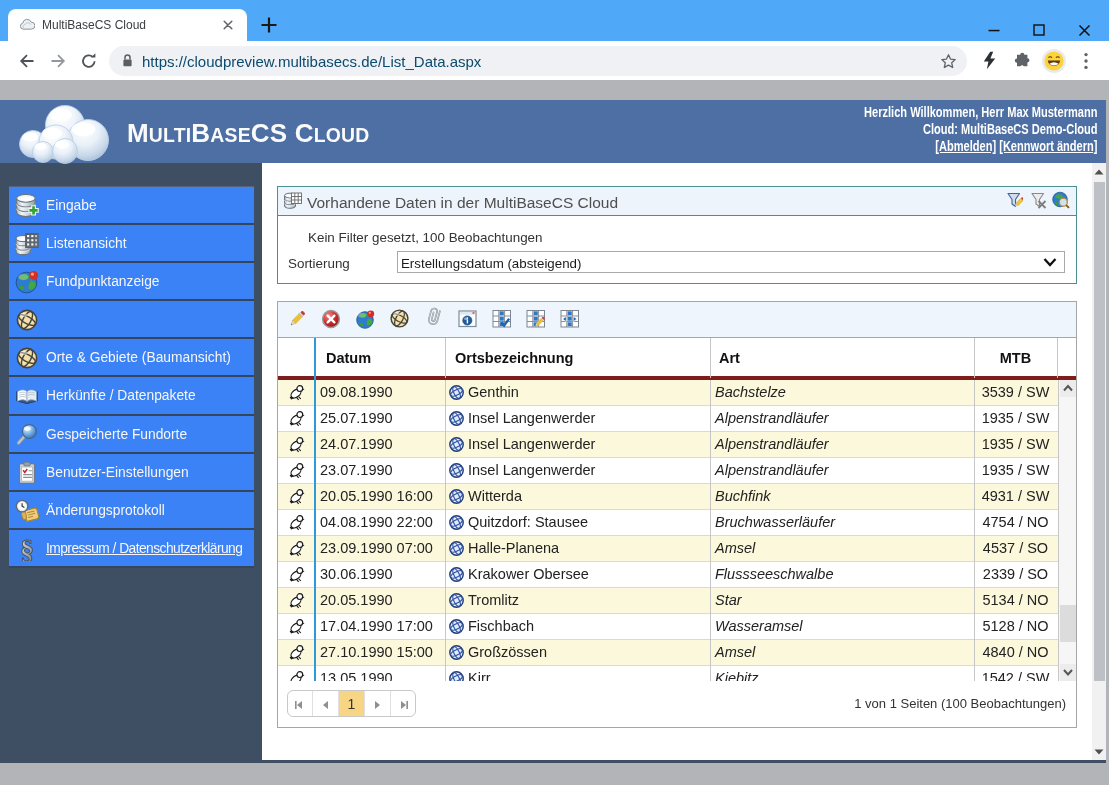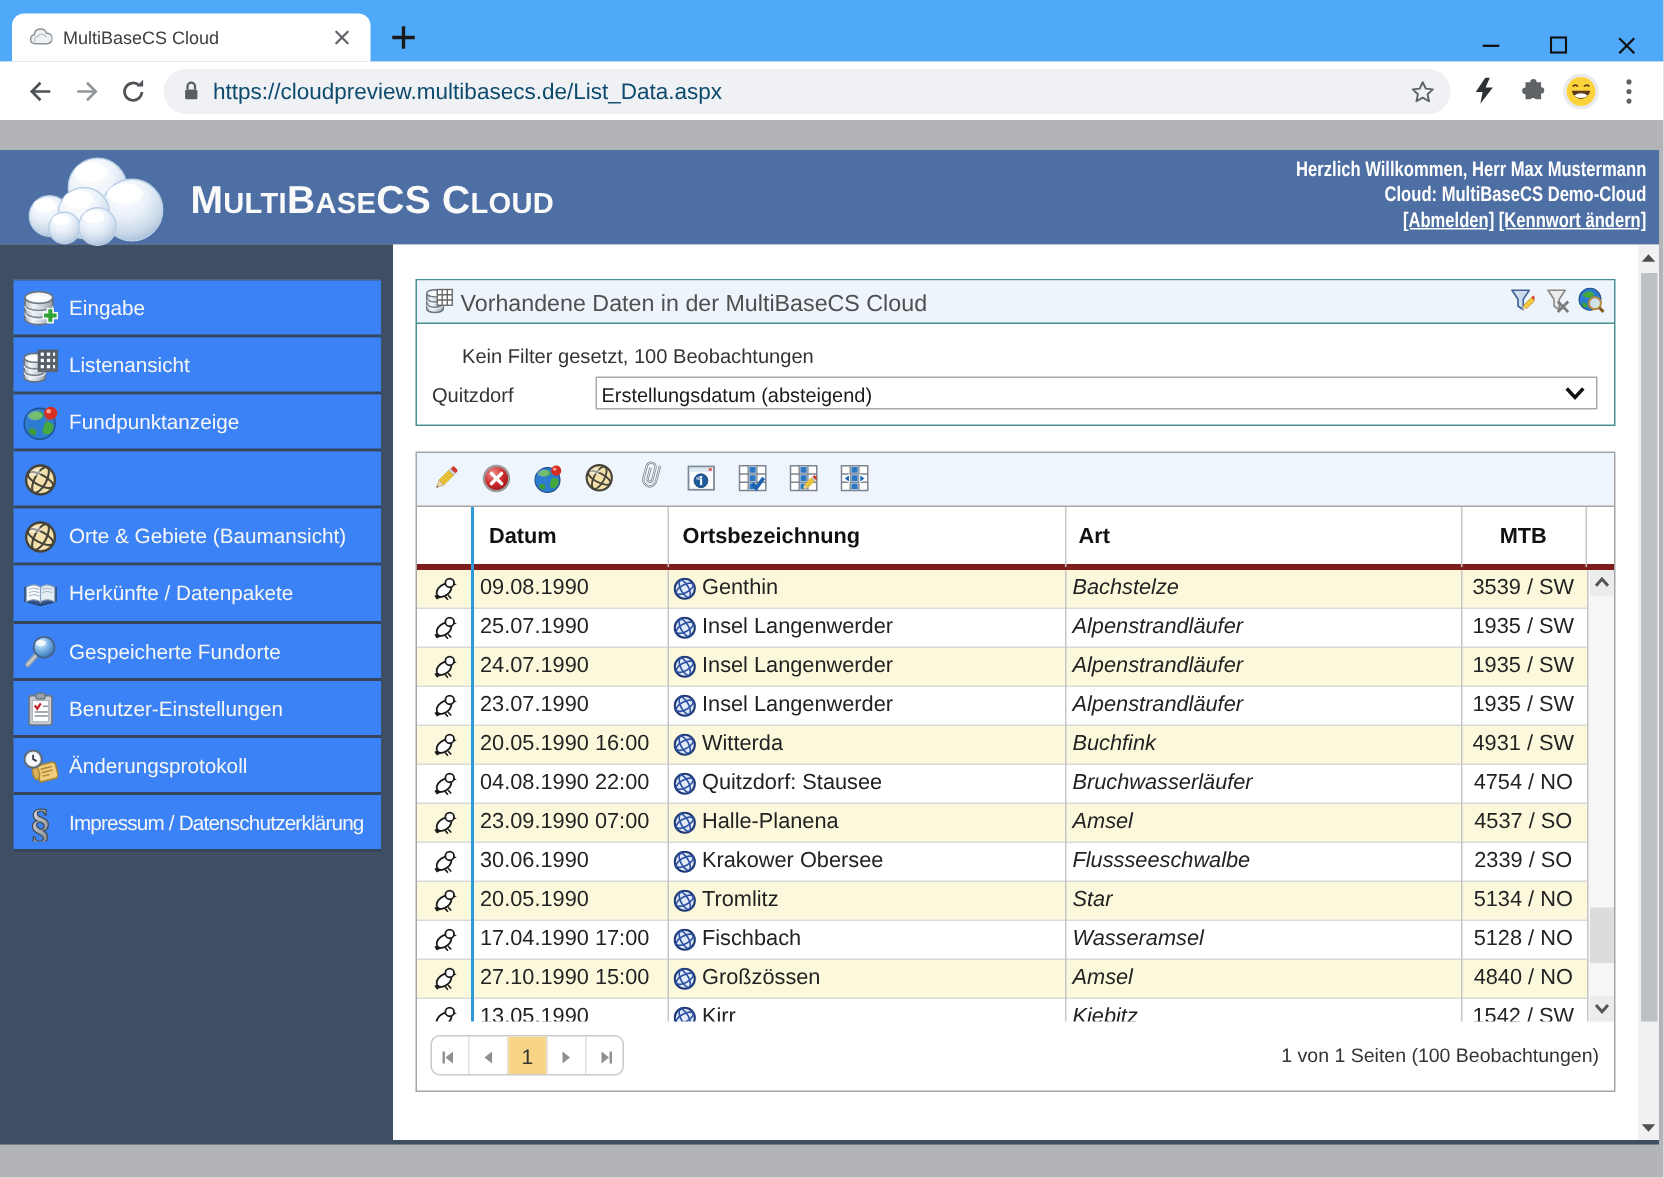--- a/index.html
+++ b/index.html
@@ -28,21 +28,21 @@
 
   
   #pgsb { left:1092px; top:163px; width:14px; height:597px; background:#f1f1f1; }
   #pgsb .thumb { left:1.5px; top:19px; width:11px; height:499px; background:#bdc1c6; }
 
   
   #menu { left:9px; top:186px; width:245px; border-top:1px solid #54647a; }
   .mrow { position:relative; width:245px; height:38.1px; background:#3b82f6; border-bottom:2px solid #35455a; }
   .mrow .mi { position:absolute; left:6px; top:7px; width:24px; height:24px; }
   .mrow .mt { position:absolute; left:37px; top:0; line-height:37px; font-size:13.8px; color:#f6f6f6; white-space:nowrap; }
-  .mrow:last-child .mt { letter-spacing:-0.55px; }
+  .mrow:last-child .mt { letter-spacing:-0.55px;text-decoration:underline; }
 
   
   #panel1 { left:277px; top:186px; width:800px; height:98px; border:1px solid #4a9092; background:#fff; }
   #p1head { left:0; top:0; width:798px; height:29px; background:#edf4fb; border-bottom:1px solid #4a9092; }
   #p1title { left:29px; top:7px; font-size:15.5px; color:#4f4f4f; }
   #p1body1 { left:10px; top:43px; font-size:13.4px; color:#333;margin-left:20px; }
   #p1lbl { left:10px; top:69px; font-size:13.4px; color:#333; }
   #sortsel { left:119px; top:64px; width:668px; height:22px; border:1px solid #a9a9a9; background:#fff; }
   #sortsel span { position:absolute; left:3px; top:3.5px; font-size:13.3px; color:#1a1a1a; }
 
@@ -244,21 +244,21 @@
           <text x="11" y="20" font-family="Liberation Serif, serif" font-size="26" font-weight="bold" text-anchor="middle" fill="url(#secg)" stroke="#454c54" stroke-width="0.8">§</text>
         </svg></span>
       <span class="mt">Impressum / Datenschutzerklärung</span>
     </div>
   </div>
 
   <div id="panel1" class="abs">
     <div id="p1head" class="abs"></div>
     <div id="p1title" class="abs">Vorhandene Daten in der MultiBaseCS Cloud</div>
     <div id="p1body1" class="abs">Kein Filter gesetzt, 100 Beobachtungen</div>
-    <div id="p1lbl" class="abs">Quitzdorf</div>
+    <div id="p1lbl" class="abs">Sortierung</div>
     <div id="sortsel" class="abs">
       <span>Erstellungsdatum (absteigend)</span>
     </div>
   </div>
 
   <div id="panel2" class="abs">
     <div id="toolbar" class="abs"></div>
     <div id="thead" class="abs">
       <span class="th" style="left:48px;">Datum</span>
       <span class="th" style="left:177px;">Ortsbezeichnung</span>

